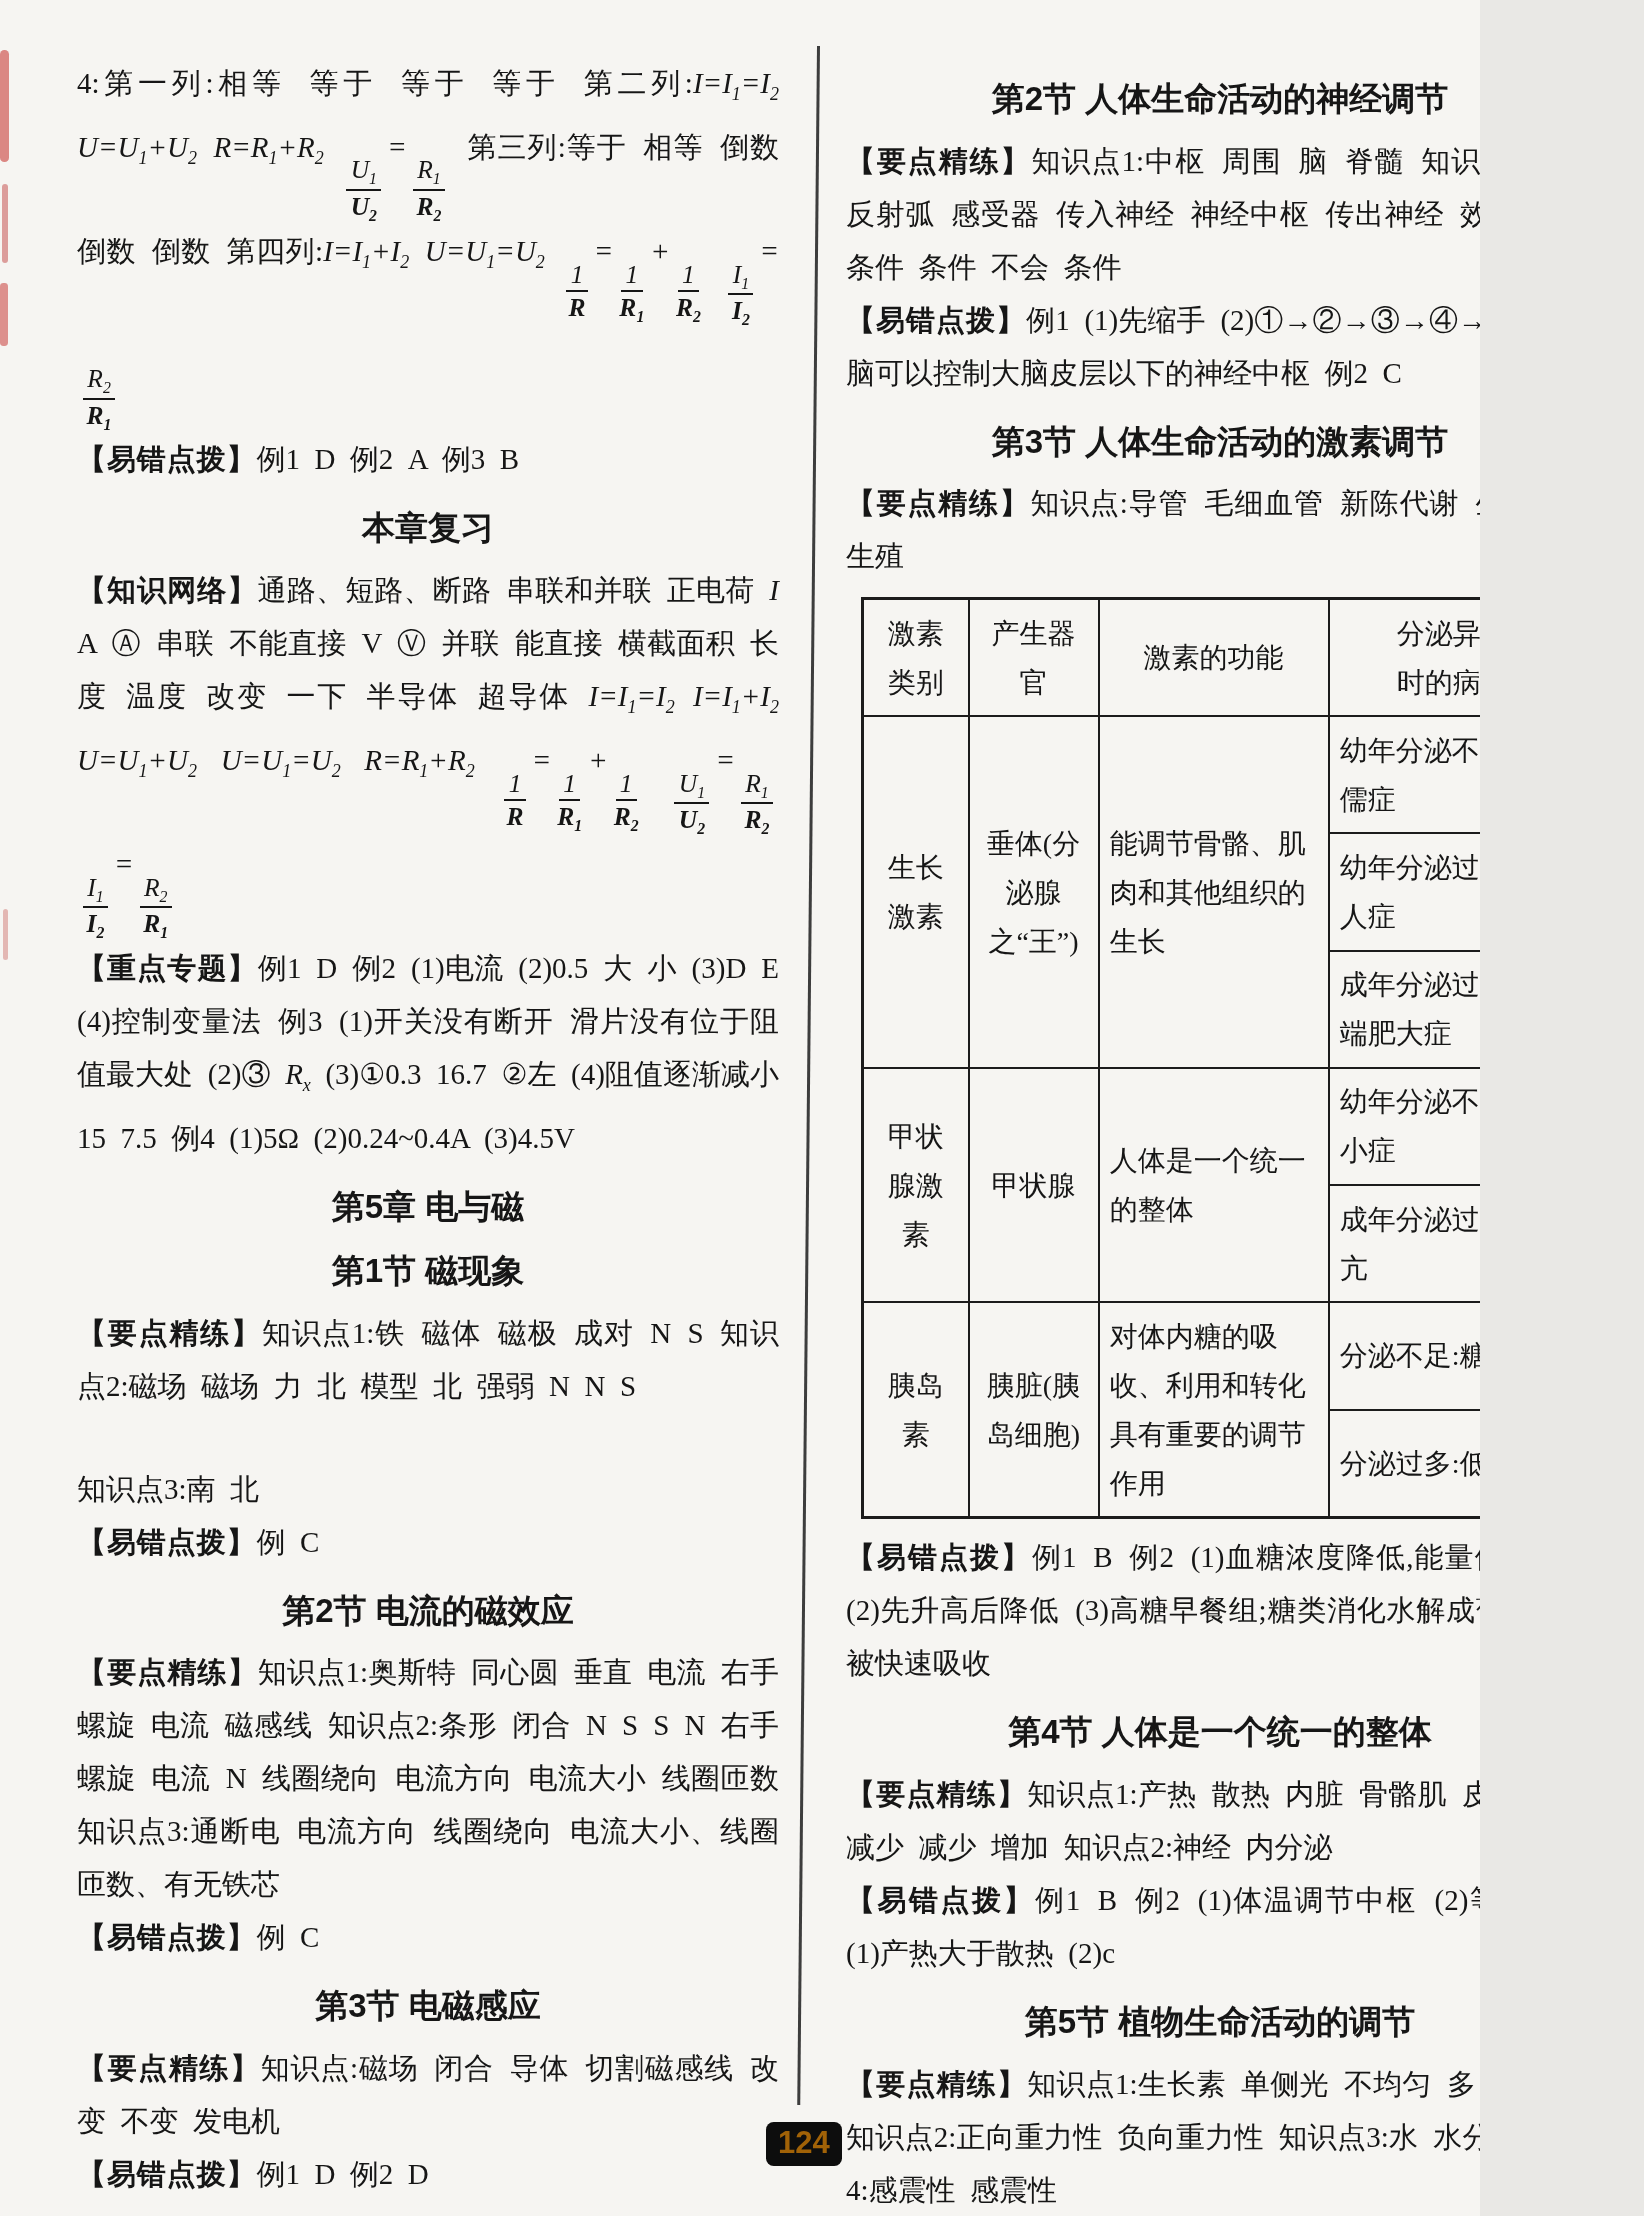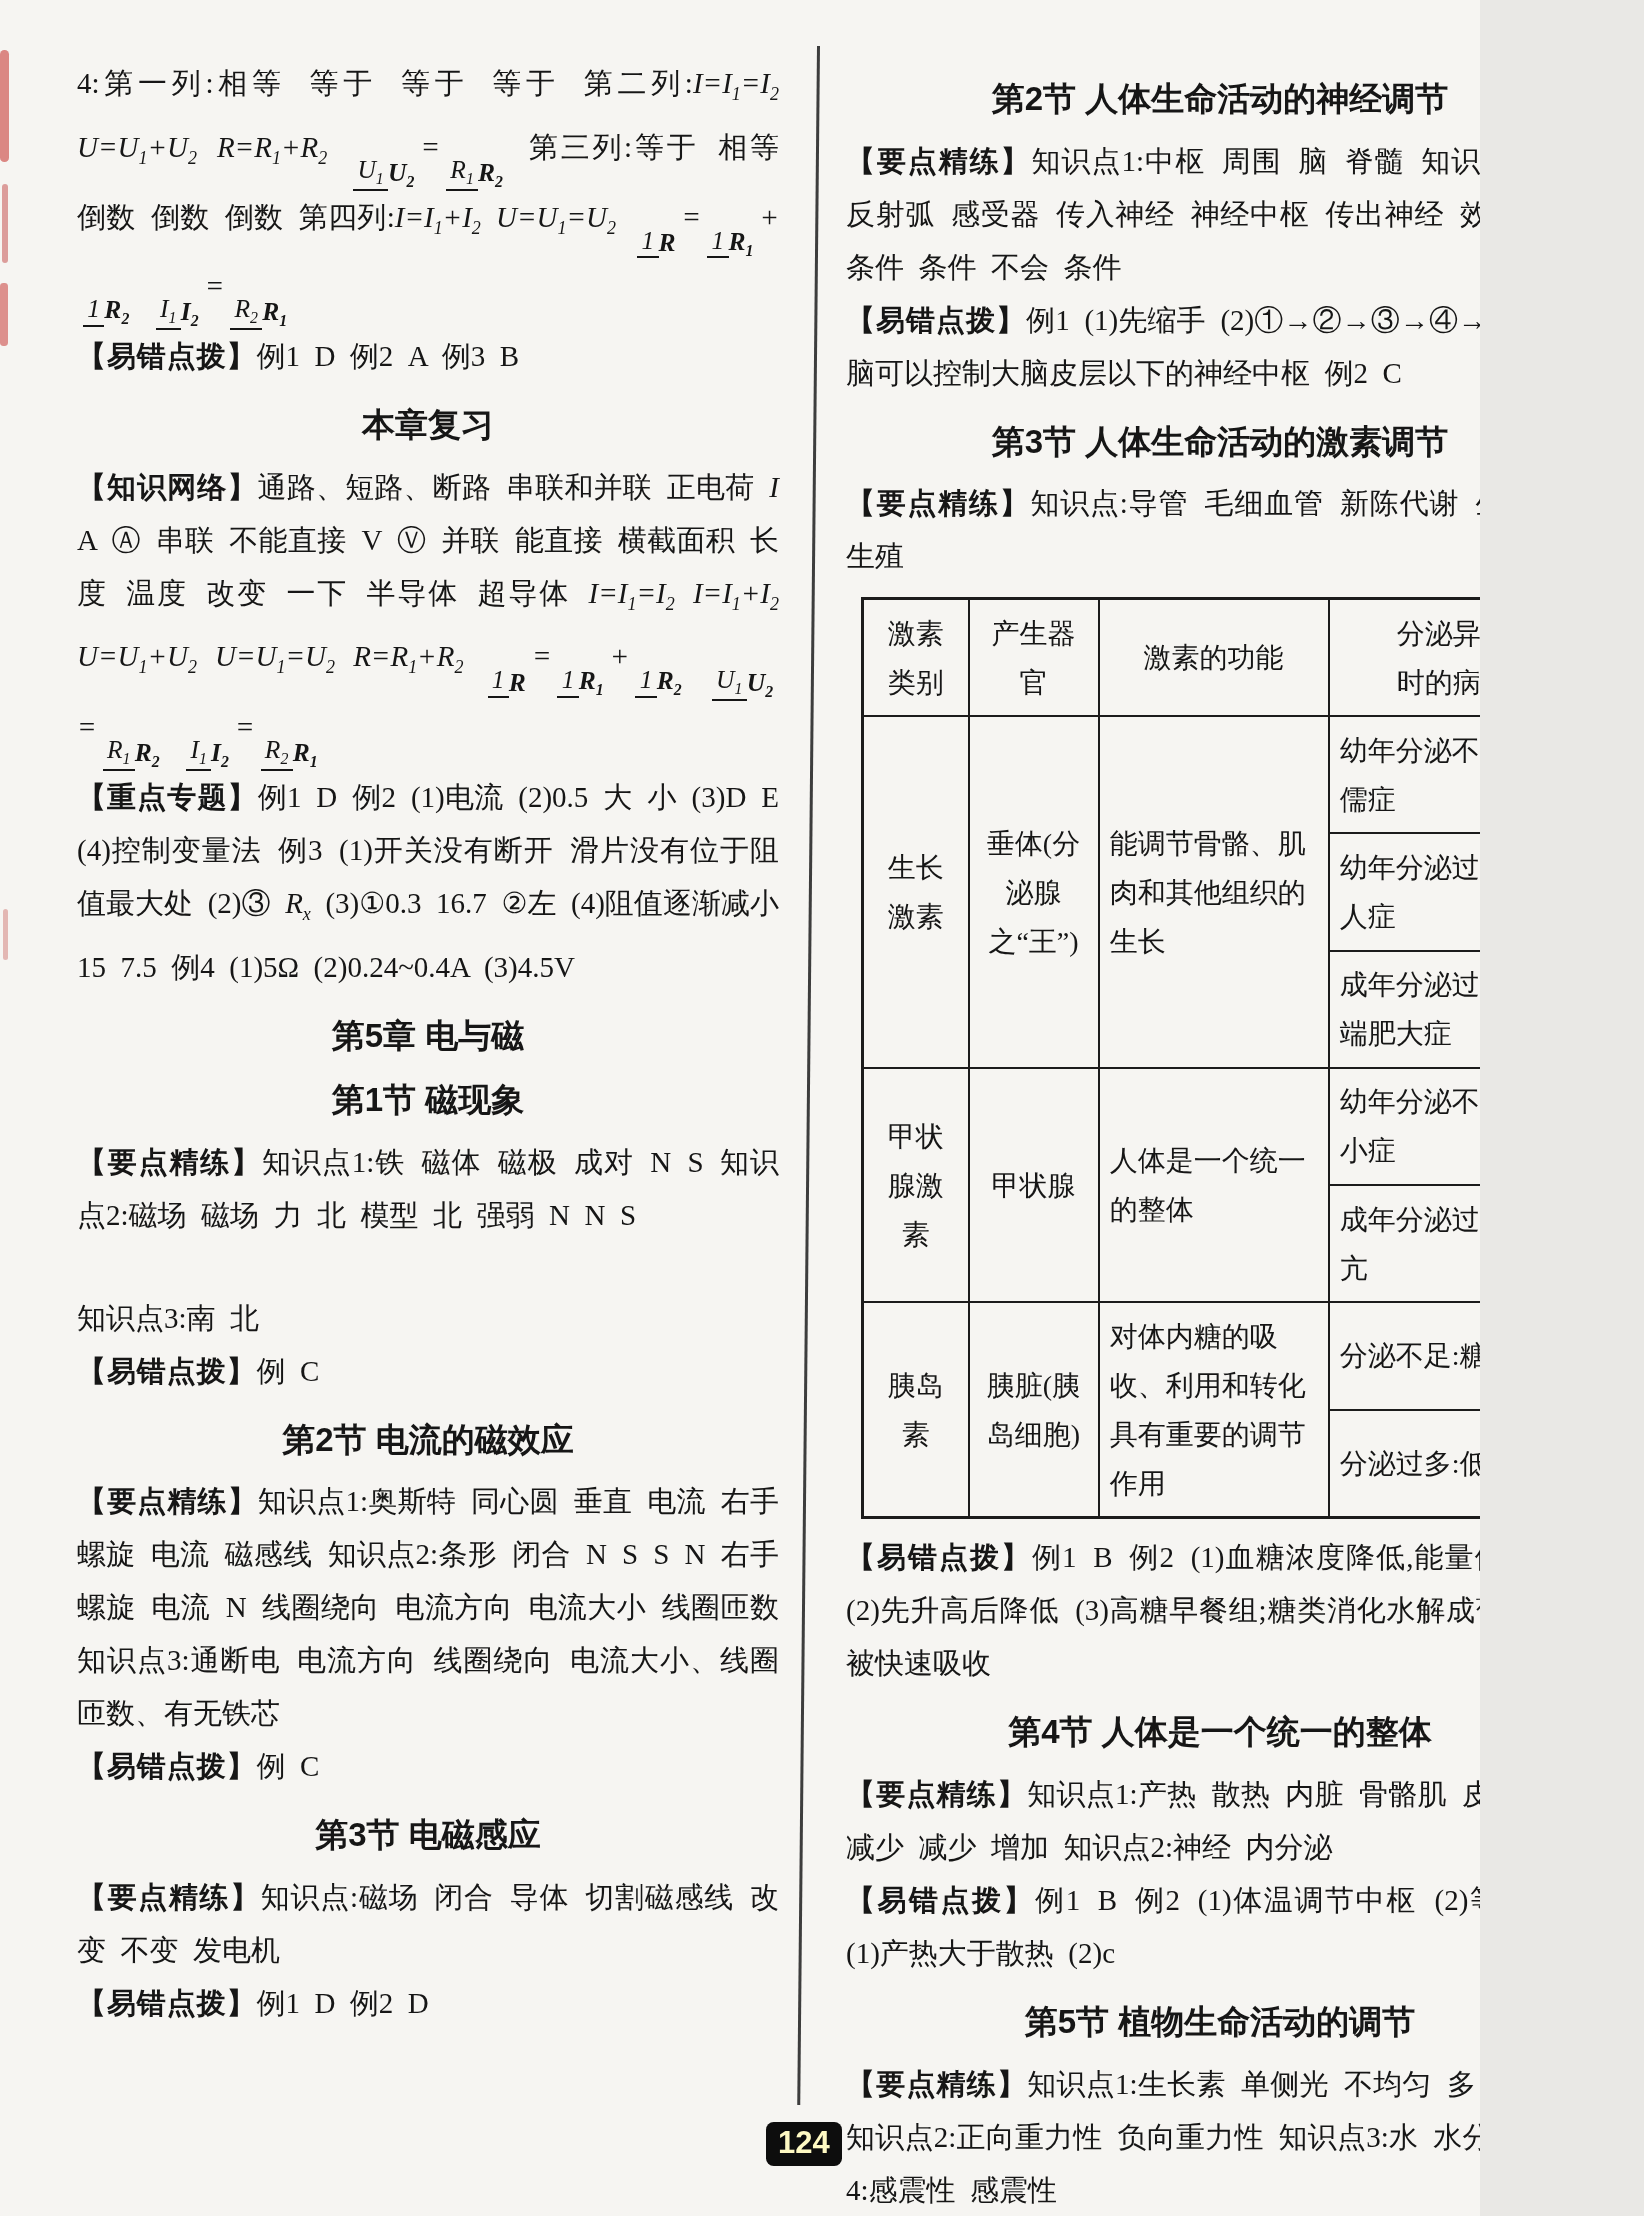--- a/index.html
+++ b/index.html
@@ -7,34 +7,34 @@
   .page{position:relative;width:1480px;height:2216px;background:#f6f5f2;overflow:hidden;color:#161616;}
   .column{position:absolute;top:57px;}
   .col-left{left:77px;width:702px;}
   .col-right{left:846px;width:748px;}
   .para{font-size:29px;line-height:53px;text-align:justify;white-space:pre-wrap;word-break:break-word;}
   .lead{font-weight:700;letter-spacing:0.9px;}
   .h{text-align:center;font-family:"Liberation Sans","DejaVu Sans",sans-serif;font-weight:700;
      font-size:33px;line-height:45px;margin:19px 0 13.7px;}
   .m{font-style:italic;font-family:"Liberation Serif","DejaVu Serif",serif;}
   .m sub{font-size:0.62em;font-style:italic;}
-  .frac{display:inline-flex;flex-direction:row;align-items:center;vertical-align:-0.85em;
+  .frac{display:inline-flex;flex-direction:column;align-items:center;vertical-align:-0.85em;
         line-height:1.12;font-size:0.88em;margin:0 6px;}
   .frac .num{border-bottom:2.6px solid #161616;padding:0 4.3px 0.9px;}
   .frac .den{padding-top:2px;font-weight:bold;}
   .hormone-table{border-collapse:collapse;margin:13.7px auto 8.6px;width:715px;table-layout:fixed;
                  border:3.4px solid #1c1c1c;}
   .hormone-table th,.hormone-table td{border:2.6px solid #1c1c1c;font-size:28px;line-height:1.75;
                  padding:8.6px 10.3px;font-weight:400;}
   .hormone-table th{text-align:center;vertical-align:middle;white-space:pre-line;}
   .td-cat,.td-org{text-align:center;vertical-align:middle;}
   .td-func,.td-sym{text-align:left;vertical-align:middle;}
   .divider{position:absolute;left:817px;top:46px;width:2.6px;height:2059px;background:#3d3d3d;
            transform:rotate(0.55deg);transform-origin:top center;}
-  .pagenum{position:absolute;left:766px;top:2122px;background:#0d0d0d;color:#fef9c3;
+  .pagenum{position:absolute;left:766px;top:2122px;background:#0d0d0d;color:#a16207;
            font-family:"Liberation Sans","DejaVu Sans",sans-serif;font-weight:700;font-size:31px;
            padding:3.4px 12px 5.1px;border-radius:7.7px;}
   .artifact{position:absolute;pointer-events:none;}
 </style>
 </head>
 <body>
 
 <div class="page">
   <div class="artifact" style="left:0;top:50px;width:8.6px;height:112px;background:rgba(196,44,40,.55);border-radius:4.3px;"></div>
   <div class="artifact" style="left:1.7px;top:184px;width:6px;height:79px;background:rgba(188,52,48,.45);border-radius:3.4px;"></div>

